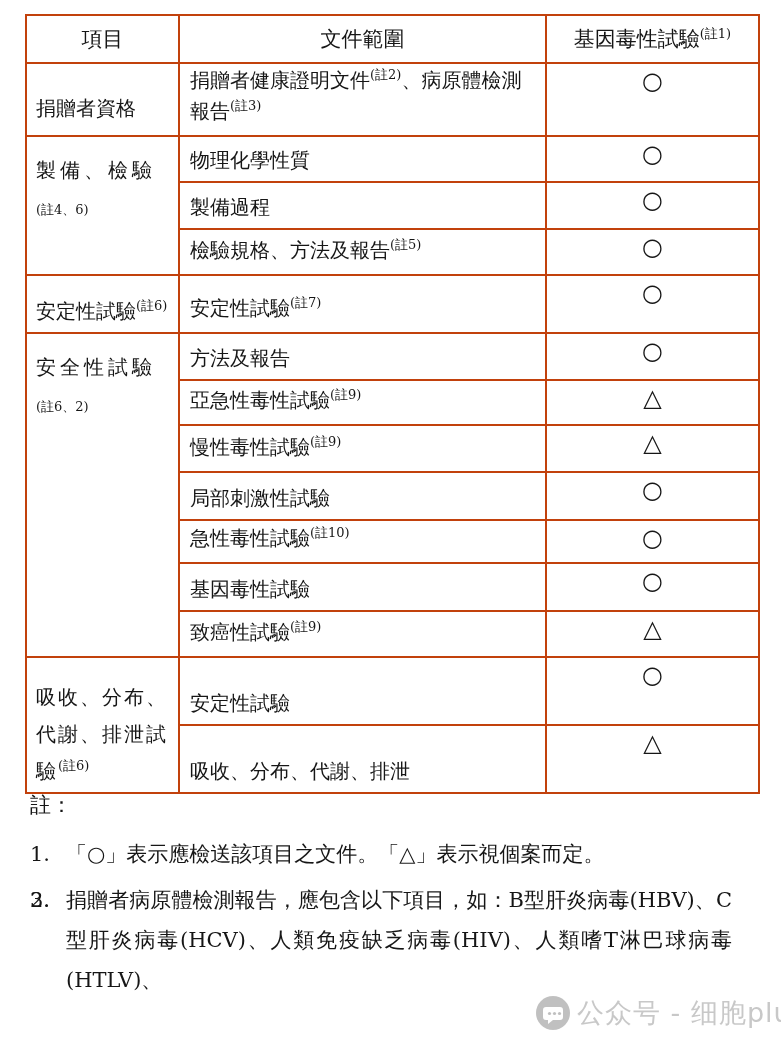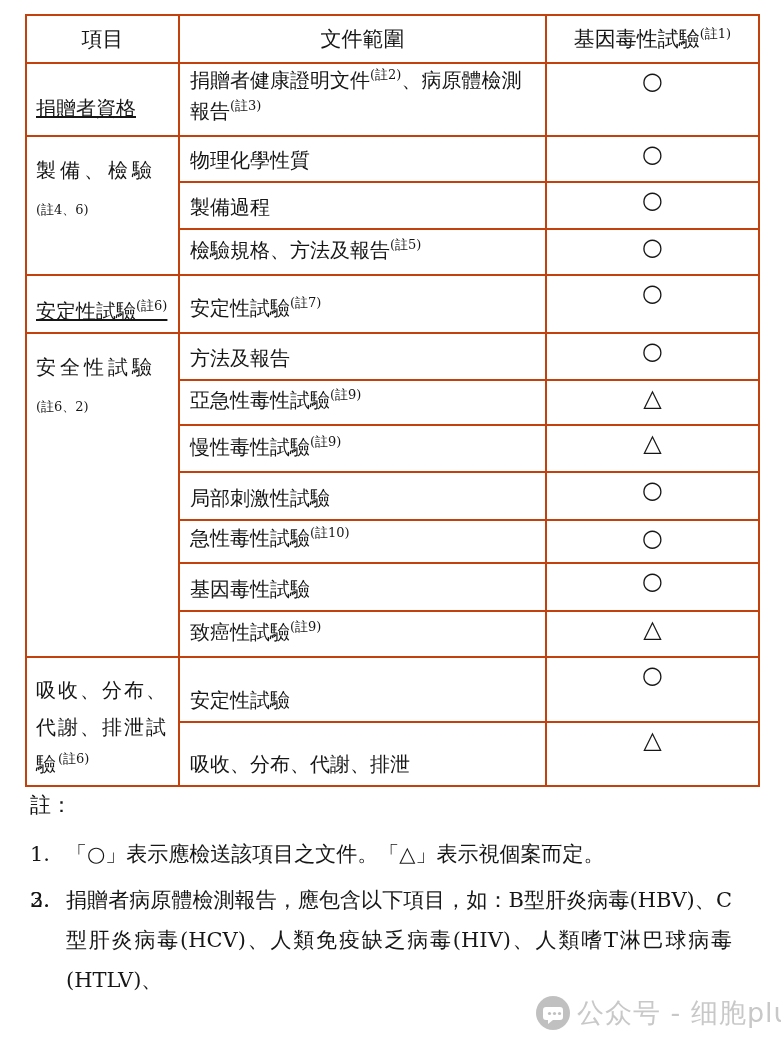--- a/index.html
+++ b/index.html
@@ -50,26 +50,25 @@
     text-align: left;
     padding: 11px 6px 0 9px;
     line-height: 45px;
     letter-spacing: 4px;
   }
   .item-cell.item-center {
     vertical-align: middle;
     padding-top: 16px;
     letter-spacing: 0;
     line-height: 26px;
-    text-decoration: underline;
   }
   .item-cell.item-tight {
     line-height: 37px;
     letter-spacing: 2px;
-    padding-top: 14px;
+    padding-top: 21px;
   }
   .sup {
     font-size: 13px;
     position: relative;
     top: -8px;
     letter-spacing: 0;
   }
 
   
   .notes {

